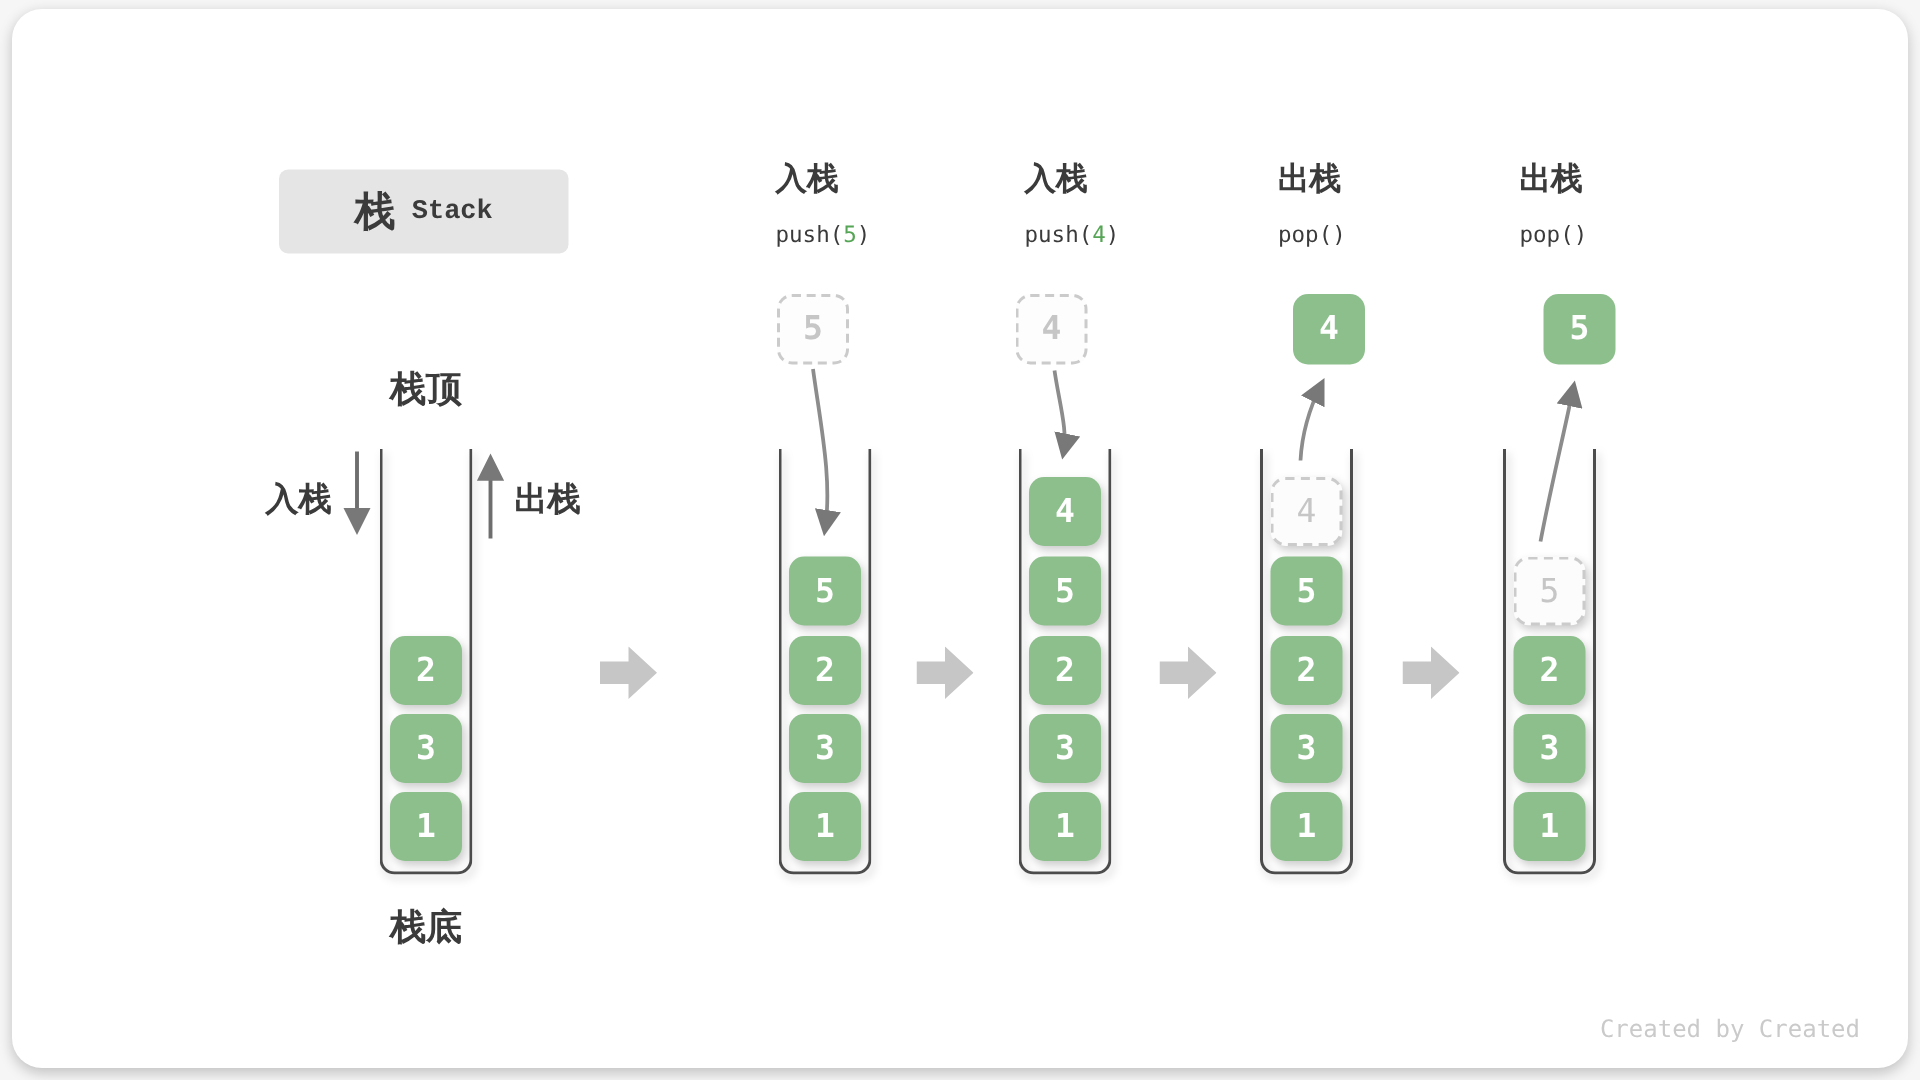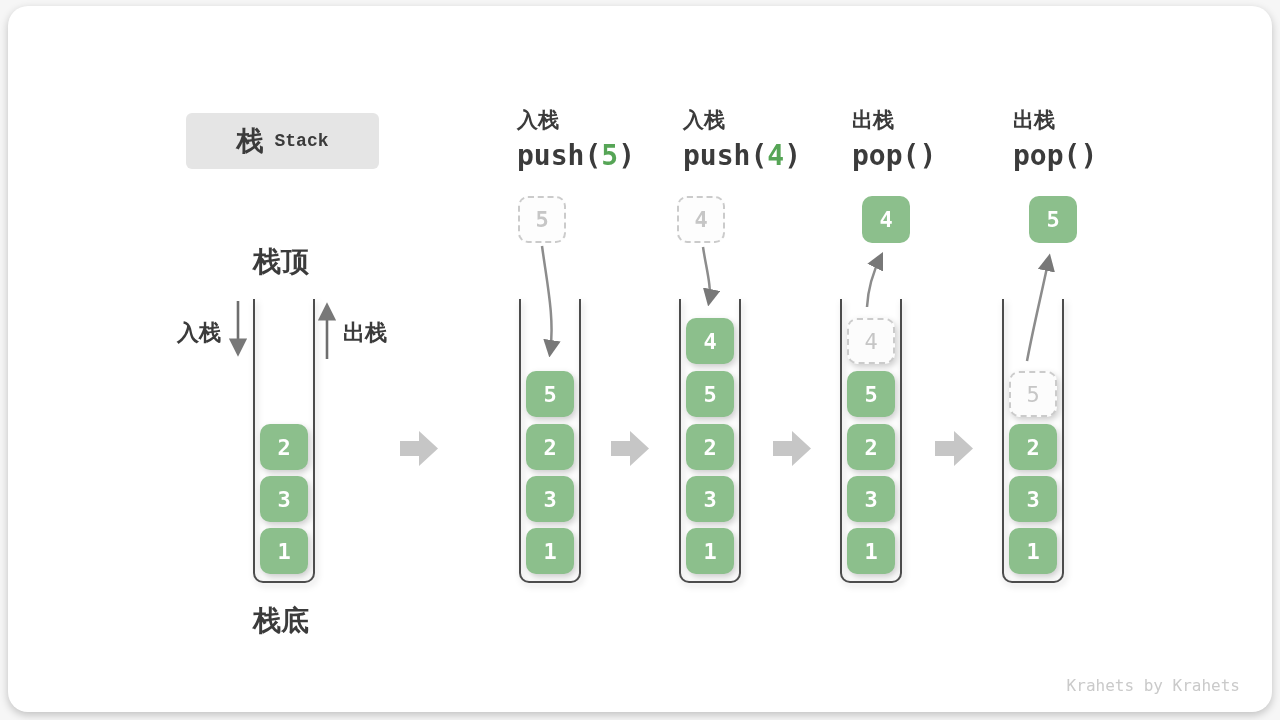--- a/index.html
+++ b/index.html
@@ -24,21 +24,21 @@
 
   
   .title-box{position:absolute;left:186px;top:113px;width:193px;height:56px;background:var(--title-bg);
              border-radius:6px;display:flex;align-items:center;justify-content:center;gap:11px;color:var(--text-dark)}
   .title-zh{font-weight:bold;font-size:27px}
   .title-en{font-family:Liberation Mono, monospace;font-weight:600;font-size:18px}
 
   
   .op-header{position:absolute;top:107px;color:var(--text-dark)}
   .op-zh{font-weight:bold;font-size:21px;line-height:26px;margin-bottom:10px}
-  .op-code{font-family:"DejaVu Sans Mono",monospace;font-weight:700;font-size:28px;line-height:26px}
+  .op-code{font-family:"DejaVu Sans Mono",monospace;font-weight:400;font-size:15px;line-height:26px}
   .op-code .arg{color:var(--code-green)}
 
   
   .float-box{position:absolute;top:196px;width:48px;height:47px;border-radius:10px;
              display:flex;align-items:center;justify-content:center;
              font-family:"DejaVu Sans Mono",monospace;font-size:22px;font-weight:bold}
   .float-dashed{border:2px dashed var(--ghost-border);background:#fdfdfd;color:var(--ghost-text)}
   .float-solid{background:var(--box-green);color:#fff}
 
   
@@ -47,21 +47,21 @@
          border-bottom:2px solid var(--wall-gray);border-radius:0 0 10px 10px;
          filter:drop-shadow(2px 3px 3px rgba(0,0,0,.20))}
   .cell{position:absolute;left:5px;width:48px;height:46px;border-radius:10px;background:var(--box-green);
         color:#fff;display:flex;align-items:center;justify-content:center;
         font-family:"DejaVu Sans Mono",monospace;font-size:22px;font-weight:bold}
   .cell.ghost{background:#fcfcfc;border:2px dashed var(--ghost-border);color:var(--ghost-text);font-weight:normal}
   .slot0{top:19px}.slot1{top:72px}.slot2{top:125px}.slot3{top:177px}.slot4{top:229px}
 
   
   .side-label{position:absolute;font-weight:bold;font-size:22px;color:var(--text-dark)}
-  .axis-label{position:absolute;left:253px;width:62px;text-align:left;font-weight:bold;font-size:28px;color:var(--text-dark)}
+  .axis-label{position:absolute;left:253px;width:62px;text-align:center;font-weight:bold;font-size:24px;color:var(--text-dark)}
 
   
   .block-arrow{position:absolute;top:431px;width:38px;height:35px}
 
   
   #arrows{position:absolute;left:0;top:0;width:1280px;height:720px;pointer-events:none}
   .arrow-straight{stroke:#6e6e6e;stroke-width:2.6;fill:none}
   .arrow-curved{stroke:#8c8c8c;stroke-width:2.5;fill:none}
 
   .watermark{position:absolute;top:676px;right:40px;font-family:"DejaVu Sans Mono",monospace;
@@ -161,14 +161,14 @@
       </marker>
     </defs>
     <path class="arrow-straight" d="M238,301 L238,352" marker-end="url(#ah)"></path>
     <path class="arrow-straight" d="M327,359 L327,307" marker-end="url(#ah)"></path>
     <path class="arrow-curved" d="M542,246 C547,283 555,320 550,353" marker-end="url(#ah)"></path>
     <path class="arrow-curved" d="M703,247 C706,268 712,287 709,302" marker-end="url(#ah)"></path>
     <path class="arrow-curved" d="M867,307 C868,288 874,270 881,256" marker-end="url(#ah)"></path>
     <path class="arrow-curved" d="M1027,361 C1034,324 1042,292 1049,258" marker-end="url(#ah)"></path>
   </svg>
 
-  <div class="watermark">Krahets by Krahets</div>
+  <div class="watermark">Created by Created</div>
 </div>
 
 </body></html>

